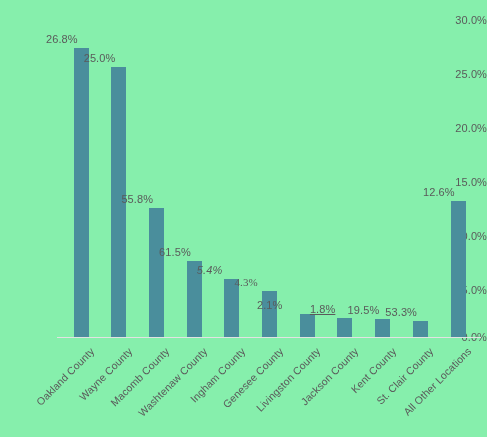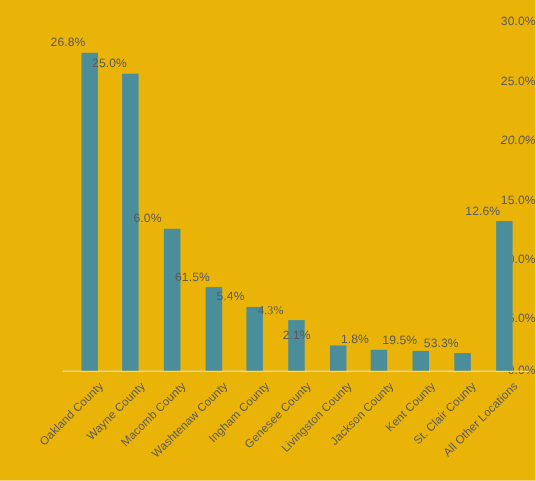--- a/index.html
+++ b/index.html
@@ -4,21 +4,21 @@
 <style>
   html, body {
     margin: 0;
     padding: 0;
     background: #ffffff;
   }
   #chart-root {
     position: relative;
     width: 487px;
     height: 437px;
-    background: #eab308;
+    background: #86efac;
     font-family: "Liberation Sans", sans-serif;
     overflow: hidden;
   }
   
   
   #plot-area {
     position: absolute;
     left: 0; top: 0;
     width: 487px;
     height: 437px;
@@ -66,52 +66,52 @@
   }
 </style>
 </head>
 <body>
 
 <div id="chart-root">
   <div id="plot-area">
 
     <div class="y-tick-label" style="top:14px;">30.0%</div>
     <div class="y-tick-label" style="top:68px;">25.0%</div>
-    <div class="y-tick-label" style="top:122px;font-style:italic;">20.0%</div>
+    <div class="y-tick-label" style="top:122px;">20.0%</div>
     <div class="y-tick-label" style="top:176px;">15.0%</div>
     <div class="y-tick-label" style="top:230px;">10.0%</div>
     <div class="y-tick-label" style="top:284px;">5.0%</div>
     <div class="y-tick-label" style="top:331px;">0.0%</div>
 
     <div class="axis-line" style="top:337px;"></div>
 
     <div id="bars-layer">
         <div class="bar" style="left: 73.5px; top: 47.56px; height: 289.44px; background: rgb(74, 142, 156);"></div>
         <div class="bar-value" style="left: 46px; top: 32.56px; color: rgb(90, 90, 90);">26.8%</div>
         <div class="cat-label" style="left: -112px; width: 200px; top: 345px; color: rgb(90, 90, 90);">Oakland County</div>
         <div class="bar" style="left: 111.2px; top: 67px; height: 270px; background: rgb(74, 142, 156);"></div>
         <div class="bar-value" style="left: 83.7px; top: 52px; color: rgb(90, 90, 90);">25.0%</div>
         <div class="cat-label" style="left: -74.3px; width: 200px; top: 345px; color: rgb(90, 90, 90);">Wayne County</div>
         <div class="bar" style="left: 148.9px; top: 208.48px; height: 128.52px; background: rgb(74, 142, 156);"></div>
-        <div class="bar-value" style="left: 121.4px; top: 193.48px; color: rgb(90, 90, 90);">6.0%</div>
+        <div class="bar-value" style="left: 121.4px; top: 193.48px; color: rgb(90, 90, 90);">55.8%</div>
         <div class="cat-label" style="left: -36.6px; width: 200px; top: 345px; color: rgb(90, 90, 90);">Macomb County</div>
         <div class="bar" style="left: 186.6px; top: 261.4px; height: 75.6px; background: rgb(74, 142, 156);"></div>
         <div class="bar-value" style="left: 159.1px; top: 246.4px; color: rgb(90, 90, 90);">61.5%</div>
         <div class="cat-label" style="left: 1.1px; width: 200px; top: 345px; color: rgb(90, 90, 90);">Washtenaw County</div>
         <div class="bar" style="left: 224.3px; top: 278.68px; height: 58.32px; background: rgb(74, 142, 156);"></div>
-        <div class="bar-value" style="left: 196.8px; top: 263.68px; color: rgb(90, 90, 90);">5.4%</div>
+        <div class="bar-value" style="left: 196.8px; top: 263.68px; color: rgb(90, 90, 90); font-style: italic;">5.4%</div>
         <div class="cat-label" style="left: 38.8px; width: 200px; top: 345px; color: rgb(90, 90, 90);">Ingham County</div>
         <div class="bar" style="left: 262px; top: 290.56px; height: 46.44px; background: rgb(74, 142, 156);"></div>
         <div class="bar-value" style="left: 234.5px; top: 275.56px; color: rgb(90, 90, 90); font-family: Liberation Serif, serif;">4.3%</div>
         <div class="cat-label" style="left: 76.5px; width: 200px; top: 345px; color: rgb(90, 90, 90);">Genesee County</div>
         <div class="bar" style="left: 299.7px; top: 314.32px; height: 22.68px; background: rgb(74, 142, 156);"></div>
         <div class="bar-value" style="left: 257px; top: 299.32px; color: rgb(90, 90, 90);">2.1%</div>
         <div class="cat-label" style="left: 114.2px; width: 200px; top: 345px; color: rgb(90, 90, 90);">Livingston County</div>
         <div class="bar" style="left: 337.4px; top: 317.56px; height: 19.44px; background: rgb(74, 142, 156);"></div>
-        <div class="bar-value" style="left: 309.9px; top: 302.56px; color: rgb(90, 90, 90);">1.8%</div>
+        <div class="bar-value" style="left: 309.9px; top: 302.56px; color: rgb(90, 90, 90); text-decoration: underline;">1.8%</div>
         <div class="cat-label" style="left: 151.9px; width: 200px; top: 345px; color: rgb(90, 90, 90);">Jackson County</div>
         <div class="bar" style="left: 375.1px; top: 318.64px; height: 18.36px; background: rgb(74, 142, 156);"></div>
         <div class="bar-value" style="left: 347.6px; top: 303.64px; color: rgb(90, 90, 90);">19.5%</div>
         <div class="cat-label" style="left: 189.6px; width: 200px; top: 345px; color: rgb(90, 90, 90);">Kent County</div>
         <div class="bar" style="left: 412.8px; top: 320.8px; height: 16.2px; background: rgb(74, 142, 156);"></div>
         <div class="bar-value" style="left: 385.3px; top: 305.8px; color: rgb(90, 90, 90);">53.3%</div>
         <div class="cat-label" style="left: 227.3px; width: 200px; top: 345px; color: rgb(90, 90, 90);">St. Clair County</div>
         <div class="bar" style="left: 450.5px; top: 200.92px; height: 136.08px; background: rgb(74, 142, 156);"></div>
         <div class="bar-value" style="left: 423px; top: 185.92px; color: rgb(90, 90, 90);">12.6%</div>
         <div class="cat-label" style="left: 265px; width: 200px; top: 345px; color: rgb(90, 90, 90);">All Other Locations</div>

